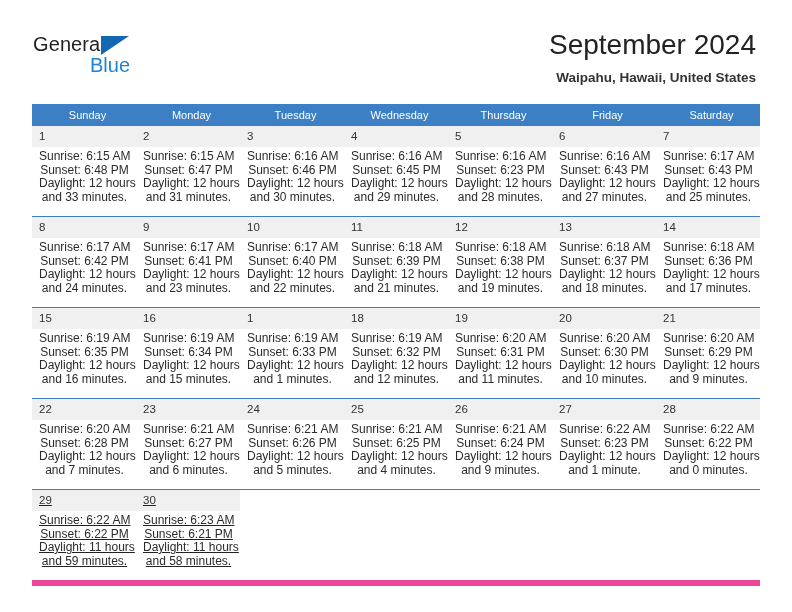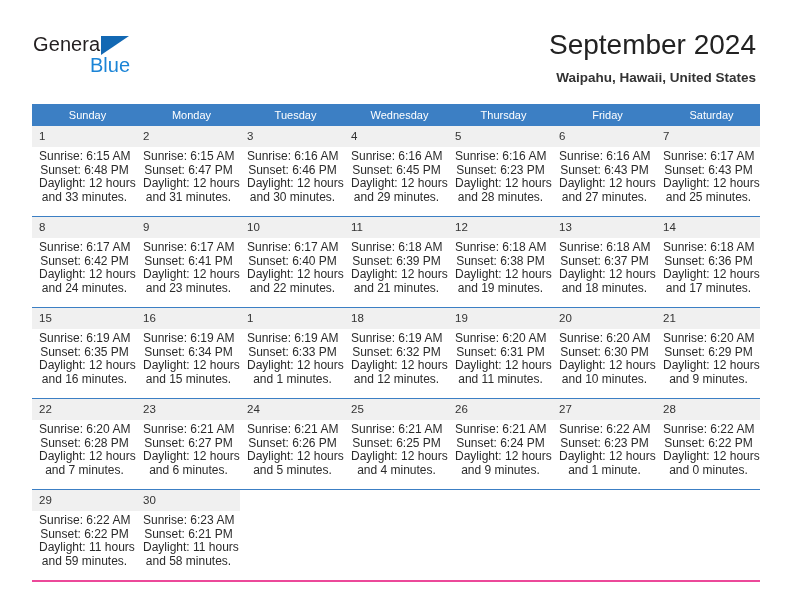--- a/index.html
+++ b/index.html
@@ -112,21 +112,22 @@
     vertical-align: top;
     padding: 0;
     border-top: 1px solid #3c7fc4;
     border-bottom: none;
     height: 90px;
   }
   .week-row.first > td {
     border-top: none;
   }
   .calendar tbody tr:last-child > td {
-    border-bottom: 2px solid #ec4899;
+    border-bottom: 6px solid #ec4899;
+    text-decoration: underline;
   }
 
   .daycell {
     position: relative;
     height: 89px;
     box-sizing: border-box;
   }
   .daynum {
     background: #f0f0f0;
     color: #333333;

